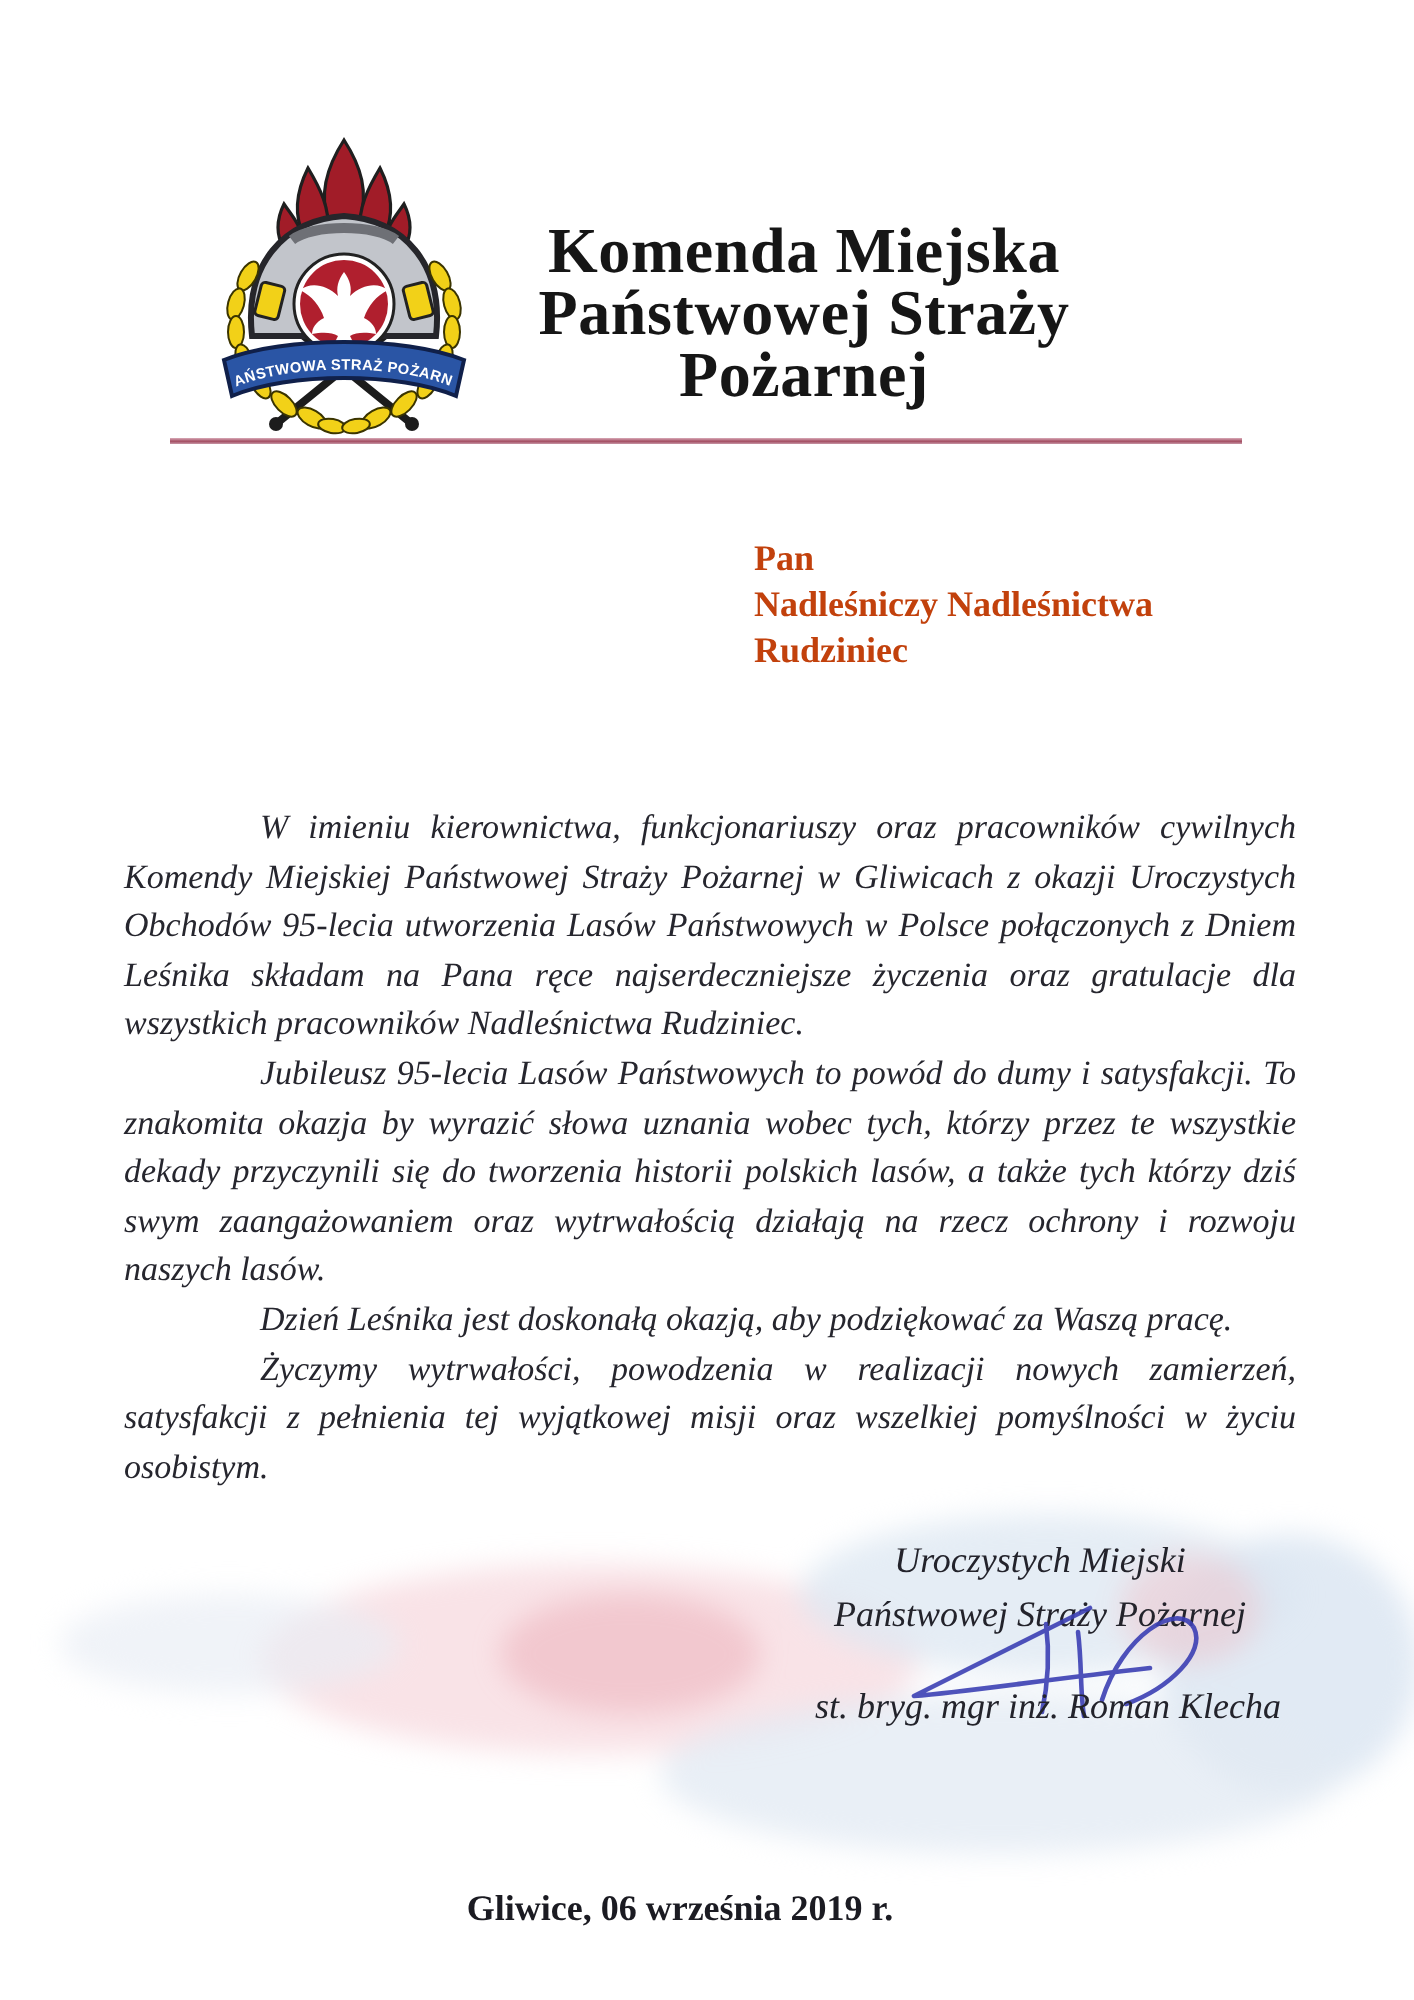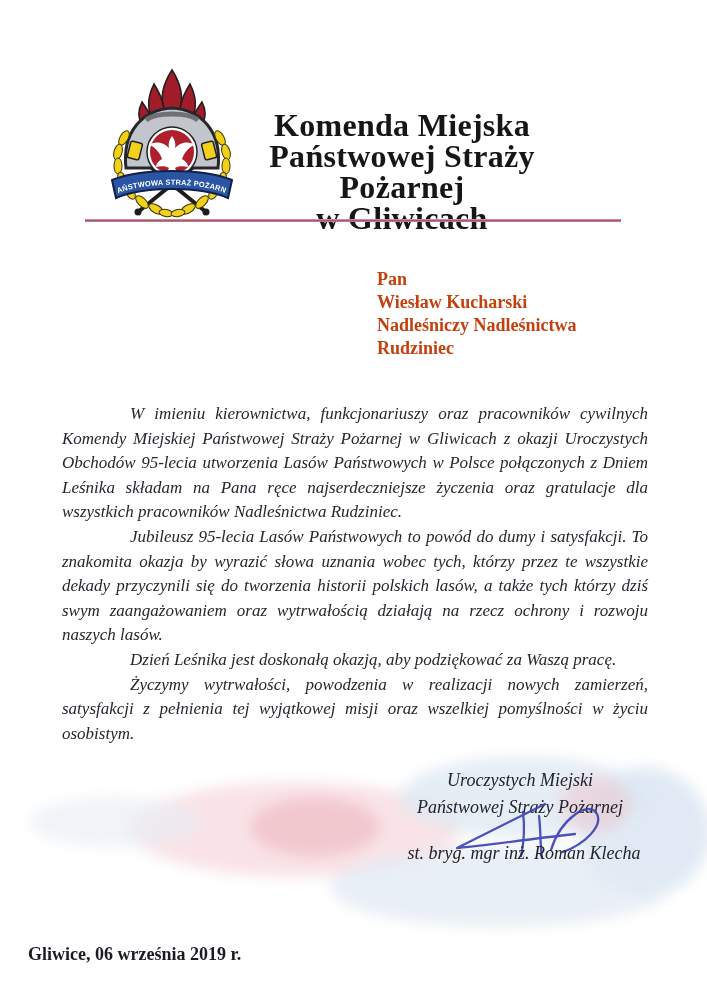--- a/index.html
+++ b/index.html
@@ -47,21 +47,21 @@
     position:absolute; left:388px; top:770px; width:264px;
     text-align:center; font-style:italic; font-size:18px; color:#23232b;
   }
   .sig-line1{position:absolute; left:0; top:0;   width:264px;}
   .sig-line2{position:absolute; left:0; top:27px; width:264px;}
   .sig-name {position:absolute; left:4px; top:73px; width:264px;}
   .sig-scribble{position:absolute; left:58px; top:24px; width:156px; height:70px; pointer-events:none;}
   
   .dateline{
     position:absolute; left:0; top:944px; width:680px;
-    font-weight:bold; font-size:18px; color:#1b1b22;margin-left:28px;
+    text-align:center; font-weight:bold; font-size:18px; color:#1b1b22;
   }
 </style>
 </head>
 <body>
 
 <div class="page">
 
   <div class="watermark">
     <div class="blob b1"></div>
     <div class="blob b2"></div>
@@ -125,28 +125,26 @@
       <path id="bannerPath" d="M13,131 C40,120 92,120 119,131" fill="none"></path>
       <text font-family="Liberation Sans, sans-serif" font-size="7.4" font-weight="bold" fill="#ffffff" letter-spacing="0.2">
         <textPath href="#bannerPath" startOffset="50%" text-anchor="middle">PAŃSTWOWA STRAŻ POŻARNA</textPath>
       </text>
     </svg>
   </div>
 
   <div class="org-name">
     <div>Komenda Miejska</div>
     <div>Państwowej Straży Pożarnej</div>
-    <div>w Gliwicach</div>
   </div>
 
   <div class="rule"></div>
 
   <div class="recipient">
     <div>Pan</div>
-    <div>Wiesław Kucharski</div>
     <div>Nadleśniczy Nadleśnictwa</div>
     <div>Rudziniec</div>
   </div>
 
   <div class="body-text">
     <p>W imieniu kierownictwa, funkcjonariuszy oraz pracowników cywilnych Komendy Miejskiej Państwowej Straży Pożarnej w Gliwicach z okazji Uroczystych Obchodów 95-lecia utworzenia Lasów Państwowych w Polsce połączonych z Dniem Leśnika składam na Pana ręce najserdeczniejsze życzenia oraz gratulacje dla wszystkich pracowników Nadleśnictwa Rudziniec.</p>
     <p>Jubileusz 95-lecia Lasów Państwowych to powód do dumy i satysfakcji. To znakomita okazja by wyrazić słowa uznania wobec tych, którzy przez te wszystkie dekady przyczynili się do tworzenia historii polskich lasów, a także tych którzy dziś swym zaangażowaniem oraz wytrwałością działają na rzecz ochrony i rozwoju naszych lasów.</p>
     <p>Dzień Leśnika jest doskonałą okazją, aby podziękować za Waszą pracę.</p>
     <p>Życzymy wytrwałości, powodzenia w realizacji nowych zamierzeń, satysfakcji z pełnienia tej wyjątkowej misji oraz wszelkiej pomyślności w życiu osobistym.</p>
   </div>

